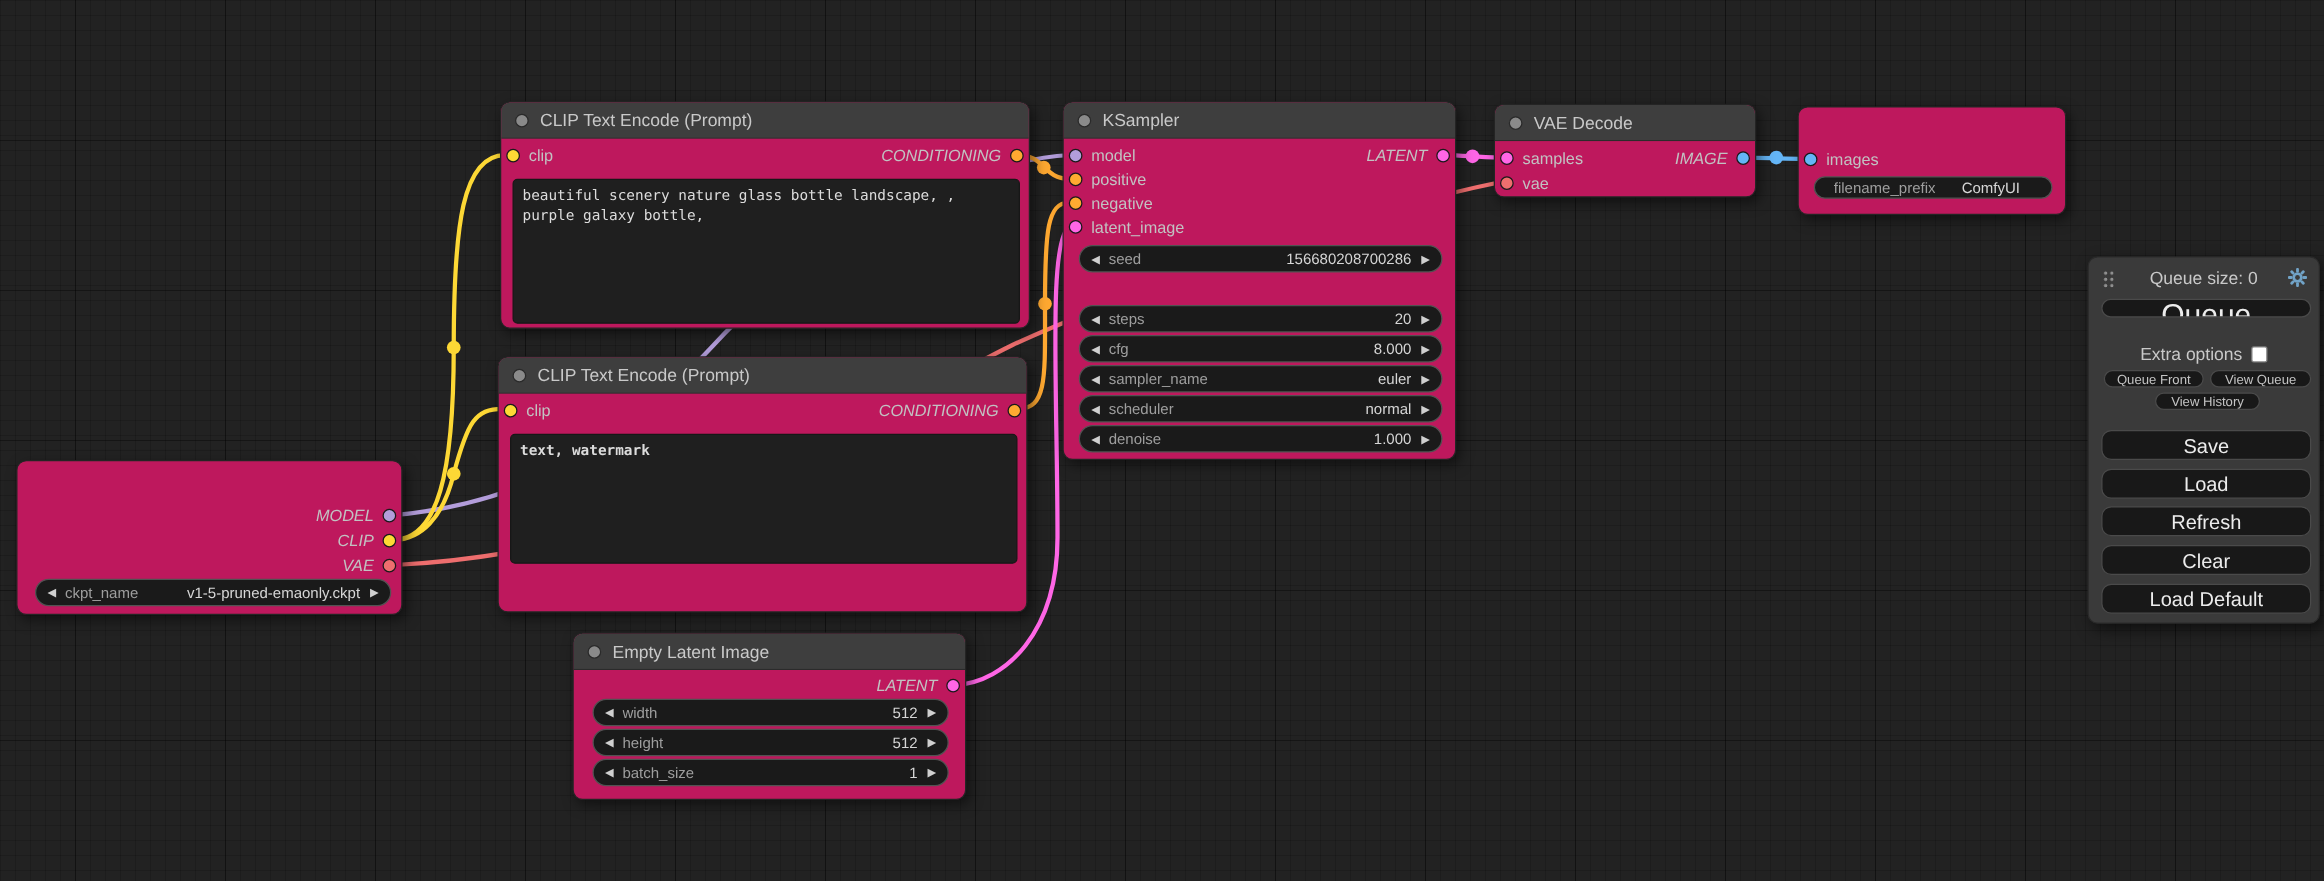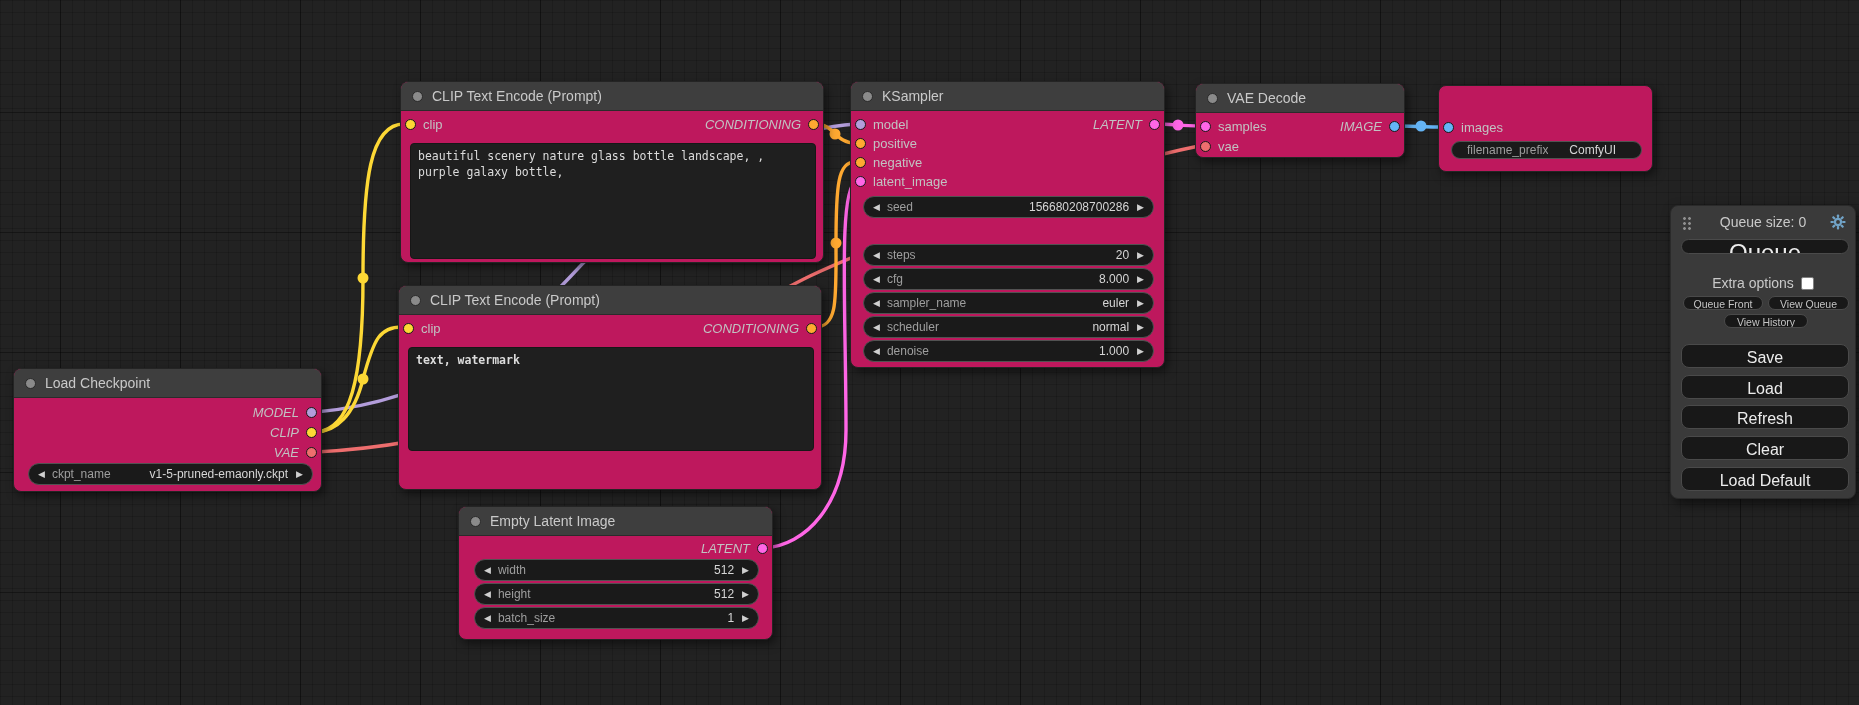--- a/index.html
+++ b/index.html
@@ -92,24 +92,20 @@
   <path d="M1396,126 C1408,126 1428,127 1443,127" stroke="#64b5f6"></path>
   <circle cx="363" cy="278" r="5.5" fill="#fdd835"></circle>
   <circle cx="363" cy="379" r="5.5" fill="#fdd835"></circle>
   <circle cx="835" cy="134" r="5.5" fill="#ffa931"></circle>
   <circle cx="836" cy="243" r="5.5" fill="#ffa931"></circle>
   <circle cx="1178" cy="125" r="5.5" fill="#ff66e6"></circle>
   <circle cx="1421" cy="126" r="5.5" fill="#64b5f6"></circle>
 </svg>
 
 <div class="node" style="left:13px;top:368px;width:309px;height:124px;">
-  <div class="node-title">
-    <span class="title-dot"></span>
-    <span>Load Checkpoint</span>
-  </div>
   <div class="slot out" style="top:35px;">
     <span>MODEL</span>
     <span class="dot" style="background: rgb(179, 157, 219);"></span>
   </div>
   <div class="slot out" style="top:55px;">
     <span>CLIP</span>
     <span class="dot" style="background: rgb(253, 216, 53);"></span>
   </div>
   <div class="slot out" style="top:75px;">
     <span>VAE</span>

